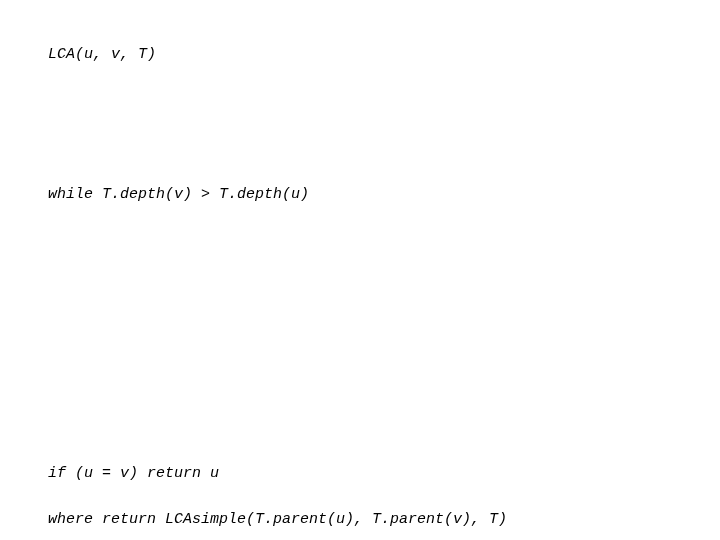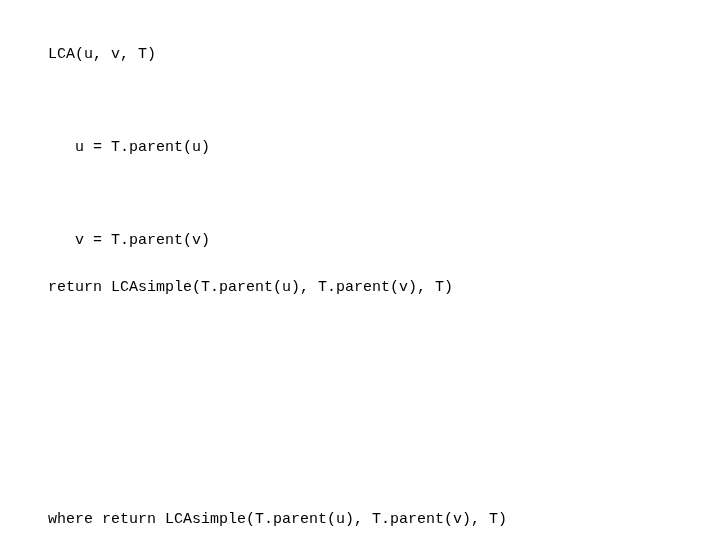--- a/index.html
+++ b/index.html
@@ -1,18 +1,19 @@
 <!DOCTYPE html>
 <html><head>
   <meta charset="utf-8">
   <style>
     * {
       margin: 0;
       padding: 0;
       box-sizing: border-box;
+      font-style: italic;
     }
 
     body {
       width: 720px;
       height: 540px;
       background-color: #ffffff;
       display: flex;
       align-items: flex-start;
       justify-content: flex-start;
       padding: 20px 30px;
@@ -25,22 +26,22 @@
       color: #000000;
       white-space: pre;
     }
   </style>
 </head>
 <body>
 
 <div class="code-block">
   <span>LCA(u, v, T)</span><br>
   <br>
-  <span>   u = T.parent(u)</span><br>
   <br>
-  <span>   v = T.parent(v)</span><br>
-  <span>return LCAsimple(T.parent(u), T.parent(v), T)</span><br>
+  <span>while T.depth(v) &gt; T.depth(u)</span><br>
+  <br>
+  <br>
   <span>&nbsp;</span><br>
   <br>
   <br>
-  <br>
+  <span>if (u = v) return u</span><br>
   <span>where return LCAsimple(T.parent(u), T.parent(v), T)</span>
 </div>
 
 </body></html>

